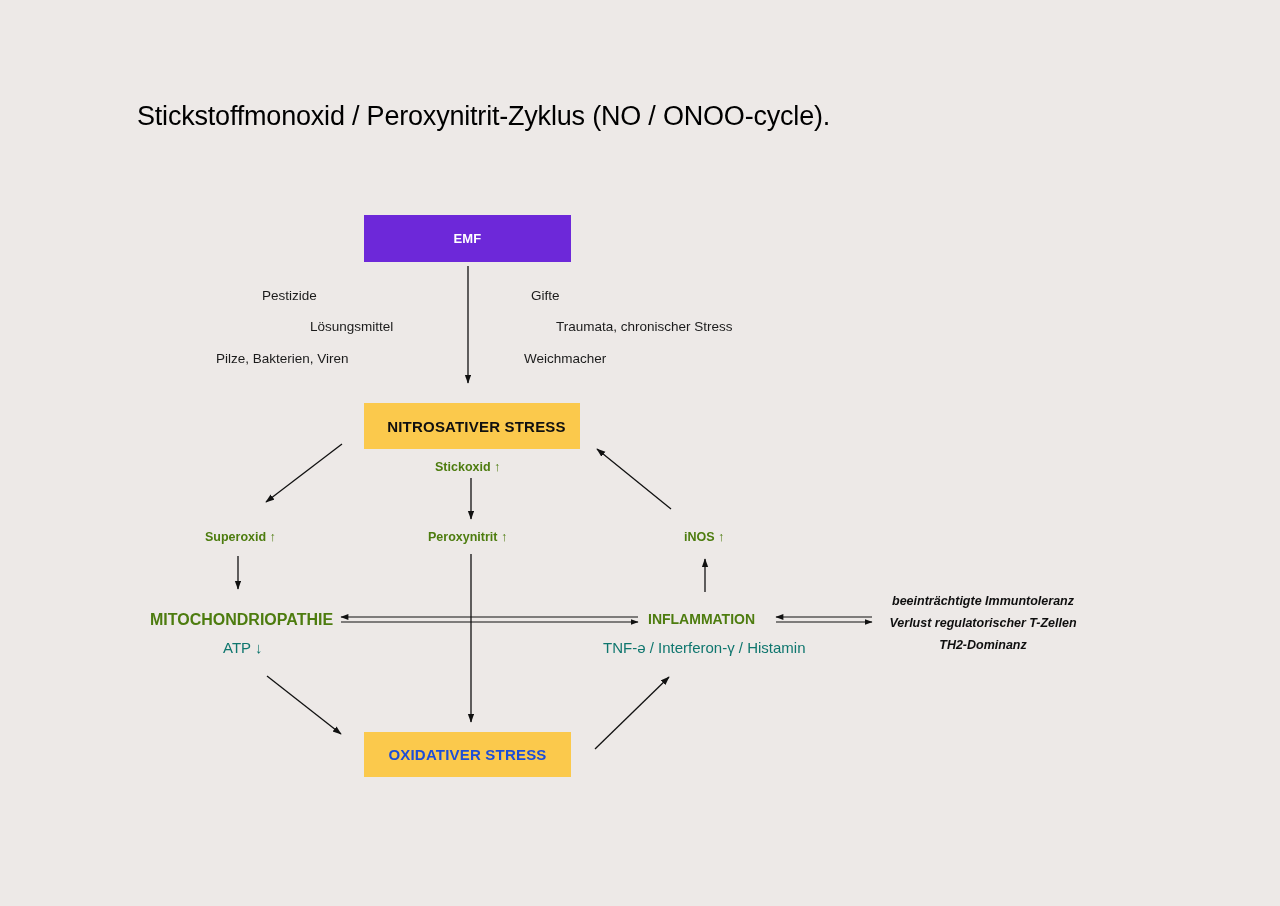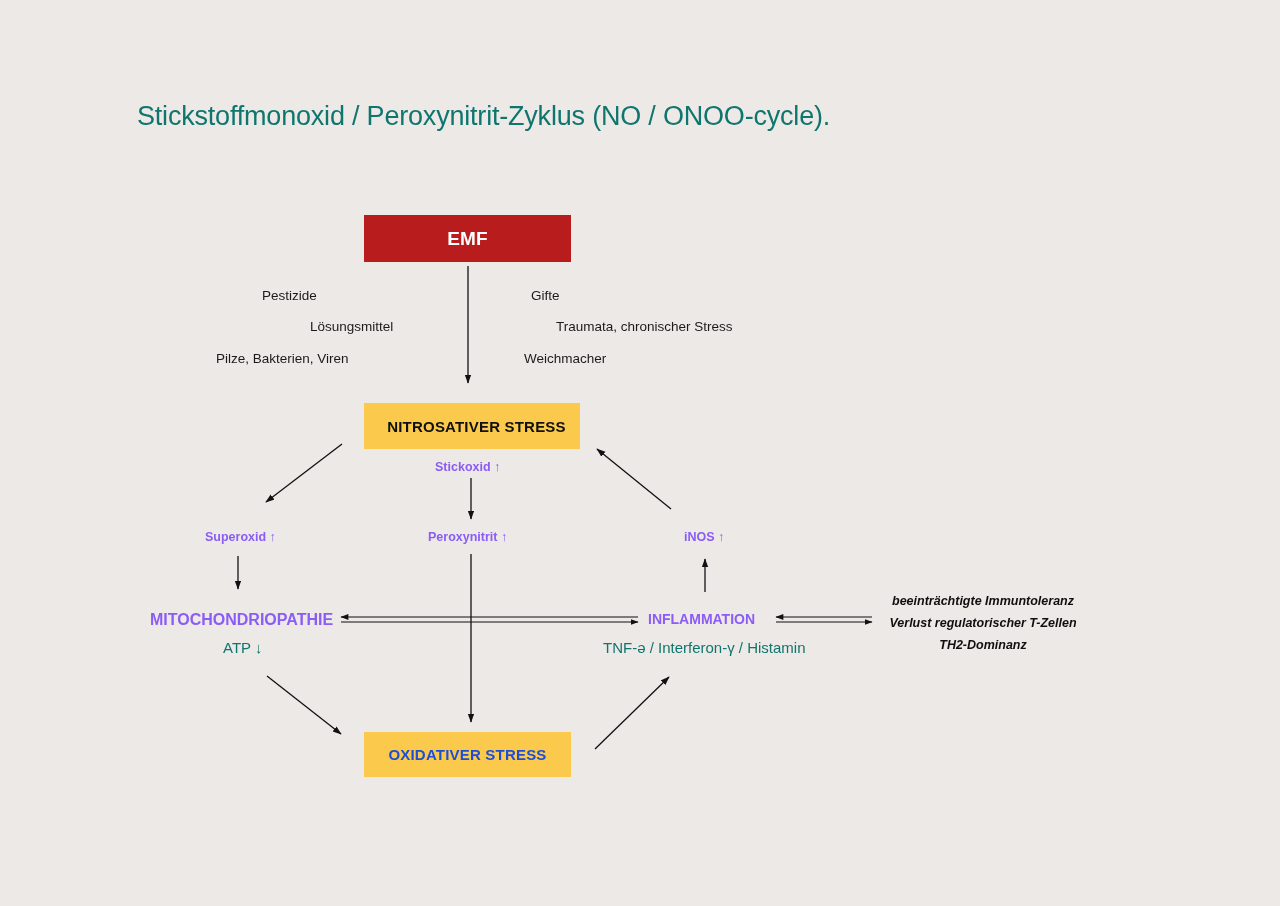--- a/index.html
+++ b/index.html
@@ -22,38 +22,38 @@
   }
   .abs { position: absolute; }
 
   
   #page-title {
     left: 137px;
     top: 101px;
     font-size: 27px;
     font-weight: 400;
     letter-spacing: -0.2px;
-    color: #0f766e;
+    color: #000000;
     white-space: nowrap;
   }
 
   
   .node-box {
     display: flex;
     align-items: center;
     justify-content: center;
     font-weight: bold;
     letter-spacing: 0.2px;
   }
   #emf-box {
     left: 364px; top: 215px;
     width: 207px; height: 47px;
-    background: #b91c1c;
+    background: #6d28d9;
     color: #ffffff;
-    font-size: 19px;
+    font-size: 13px;
     justify-content: center;
   }
   #nitrosative-box {
     left: 364px; top: 403px;
     width: 207px; height: 46px;
     background: #FBC94C;
     color: #101010;
     font-size: 15px;
     padding-left: 9px;
   }
@@ -76,21 +76,21 @@
   #src-loesung     { left: 310px; top: 319px; }
   #src-pilze       { left: 216px; top: 351px; }
   #src-gifte       { left: 531px; top: 288px; }
   #src-traumata    { left: 556px; top: 319px; }
   #src-weichmacher { left: 524px; top: 351px; }
 
   
   .bold-label {
     font-size: 12.5px;
     font-weight: bold;
-    color: #8b5cf6;
+    color: #4d7c0f;
     white-space: nowrap;
   }
   .sub-label {
     font-size: 15px;
     font-weight: normal;
     color: #0f766e;
     white-space: nowrap;
   }
   #lbl-stickoxid    { left: 435px; top: 460px; font-size: 12.5px; }
   #lbl-superoxid    { left: 205px; top: 530px; }

